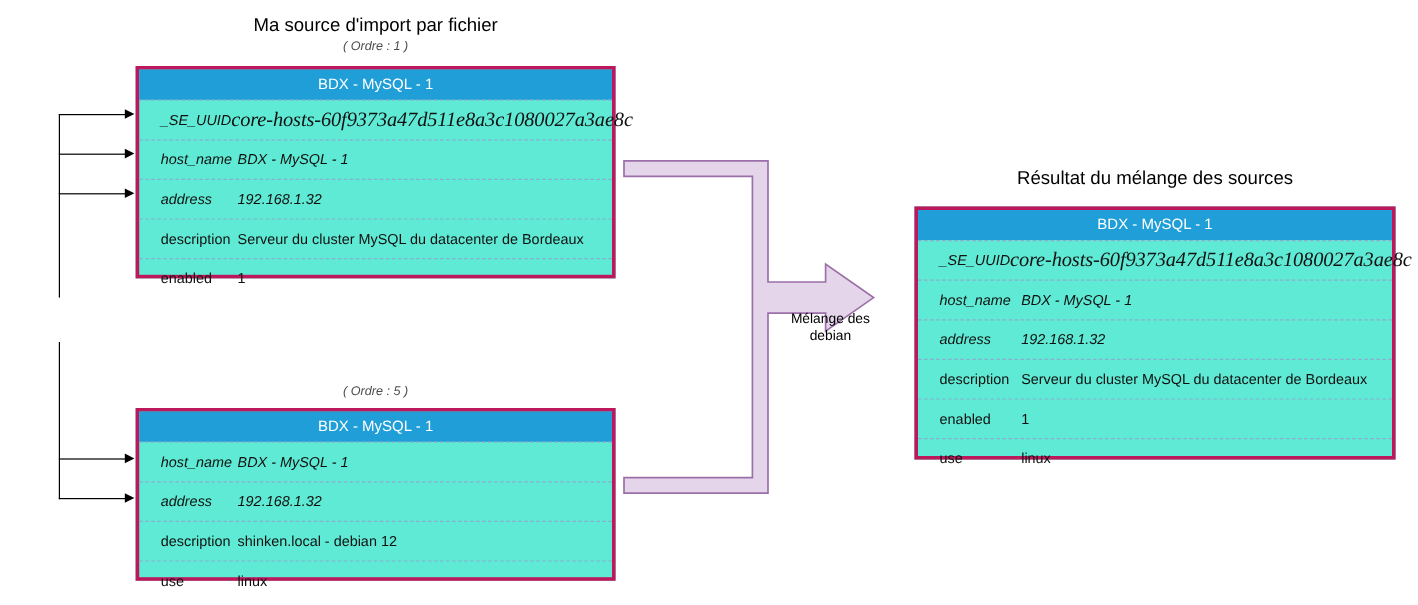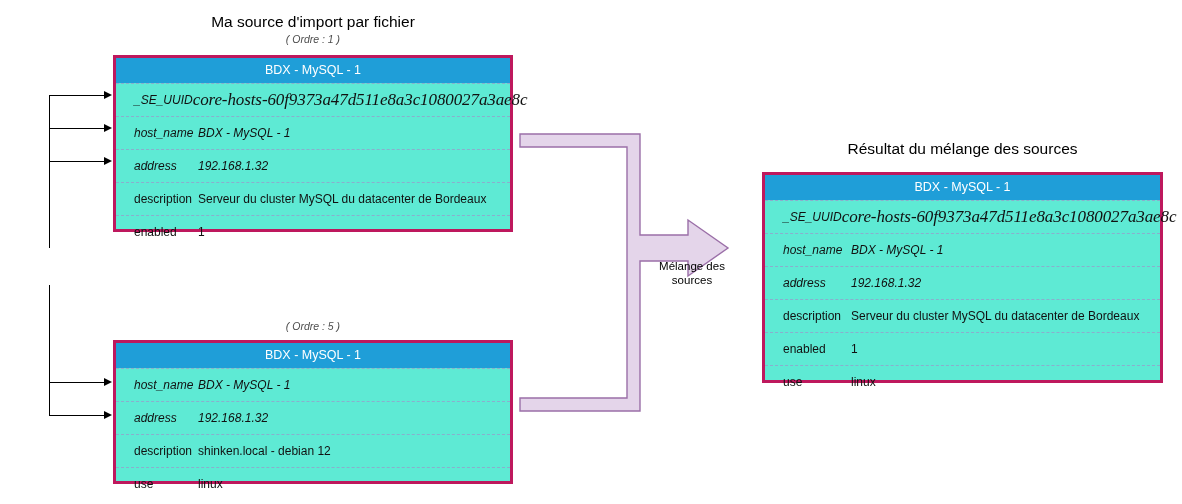--- a/index.html
+++ b/index.html
@@ -205,16 +205,16 @@
              L 7,283
              L 7,270
              L 114,270
              L 114,19
              L 7,19
              Z" fill="#e4d5ea" stroke="#9b6fa8" stroke-width="1.4" stroke-linejoin="miter"></path>
   </svg>
 
   <div class="merge-label" style="left:632px;top:231px;width:120px;margin-top:28px;">
     <div>Mélange des</div>
-    <div>sources</div>
+    <div>debian</div>
   </div>
 
 </div>
 
 </body></html>

